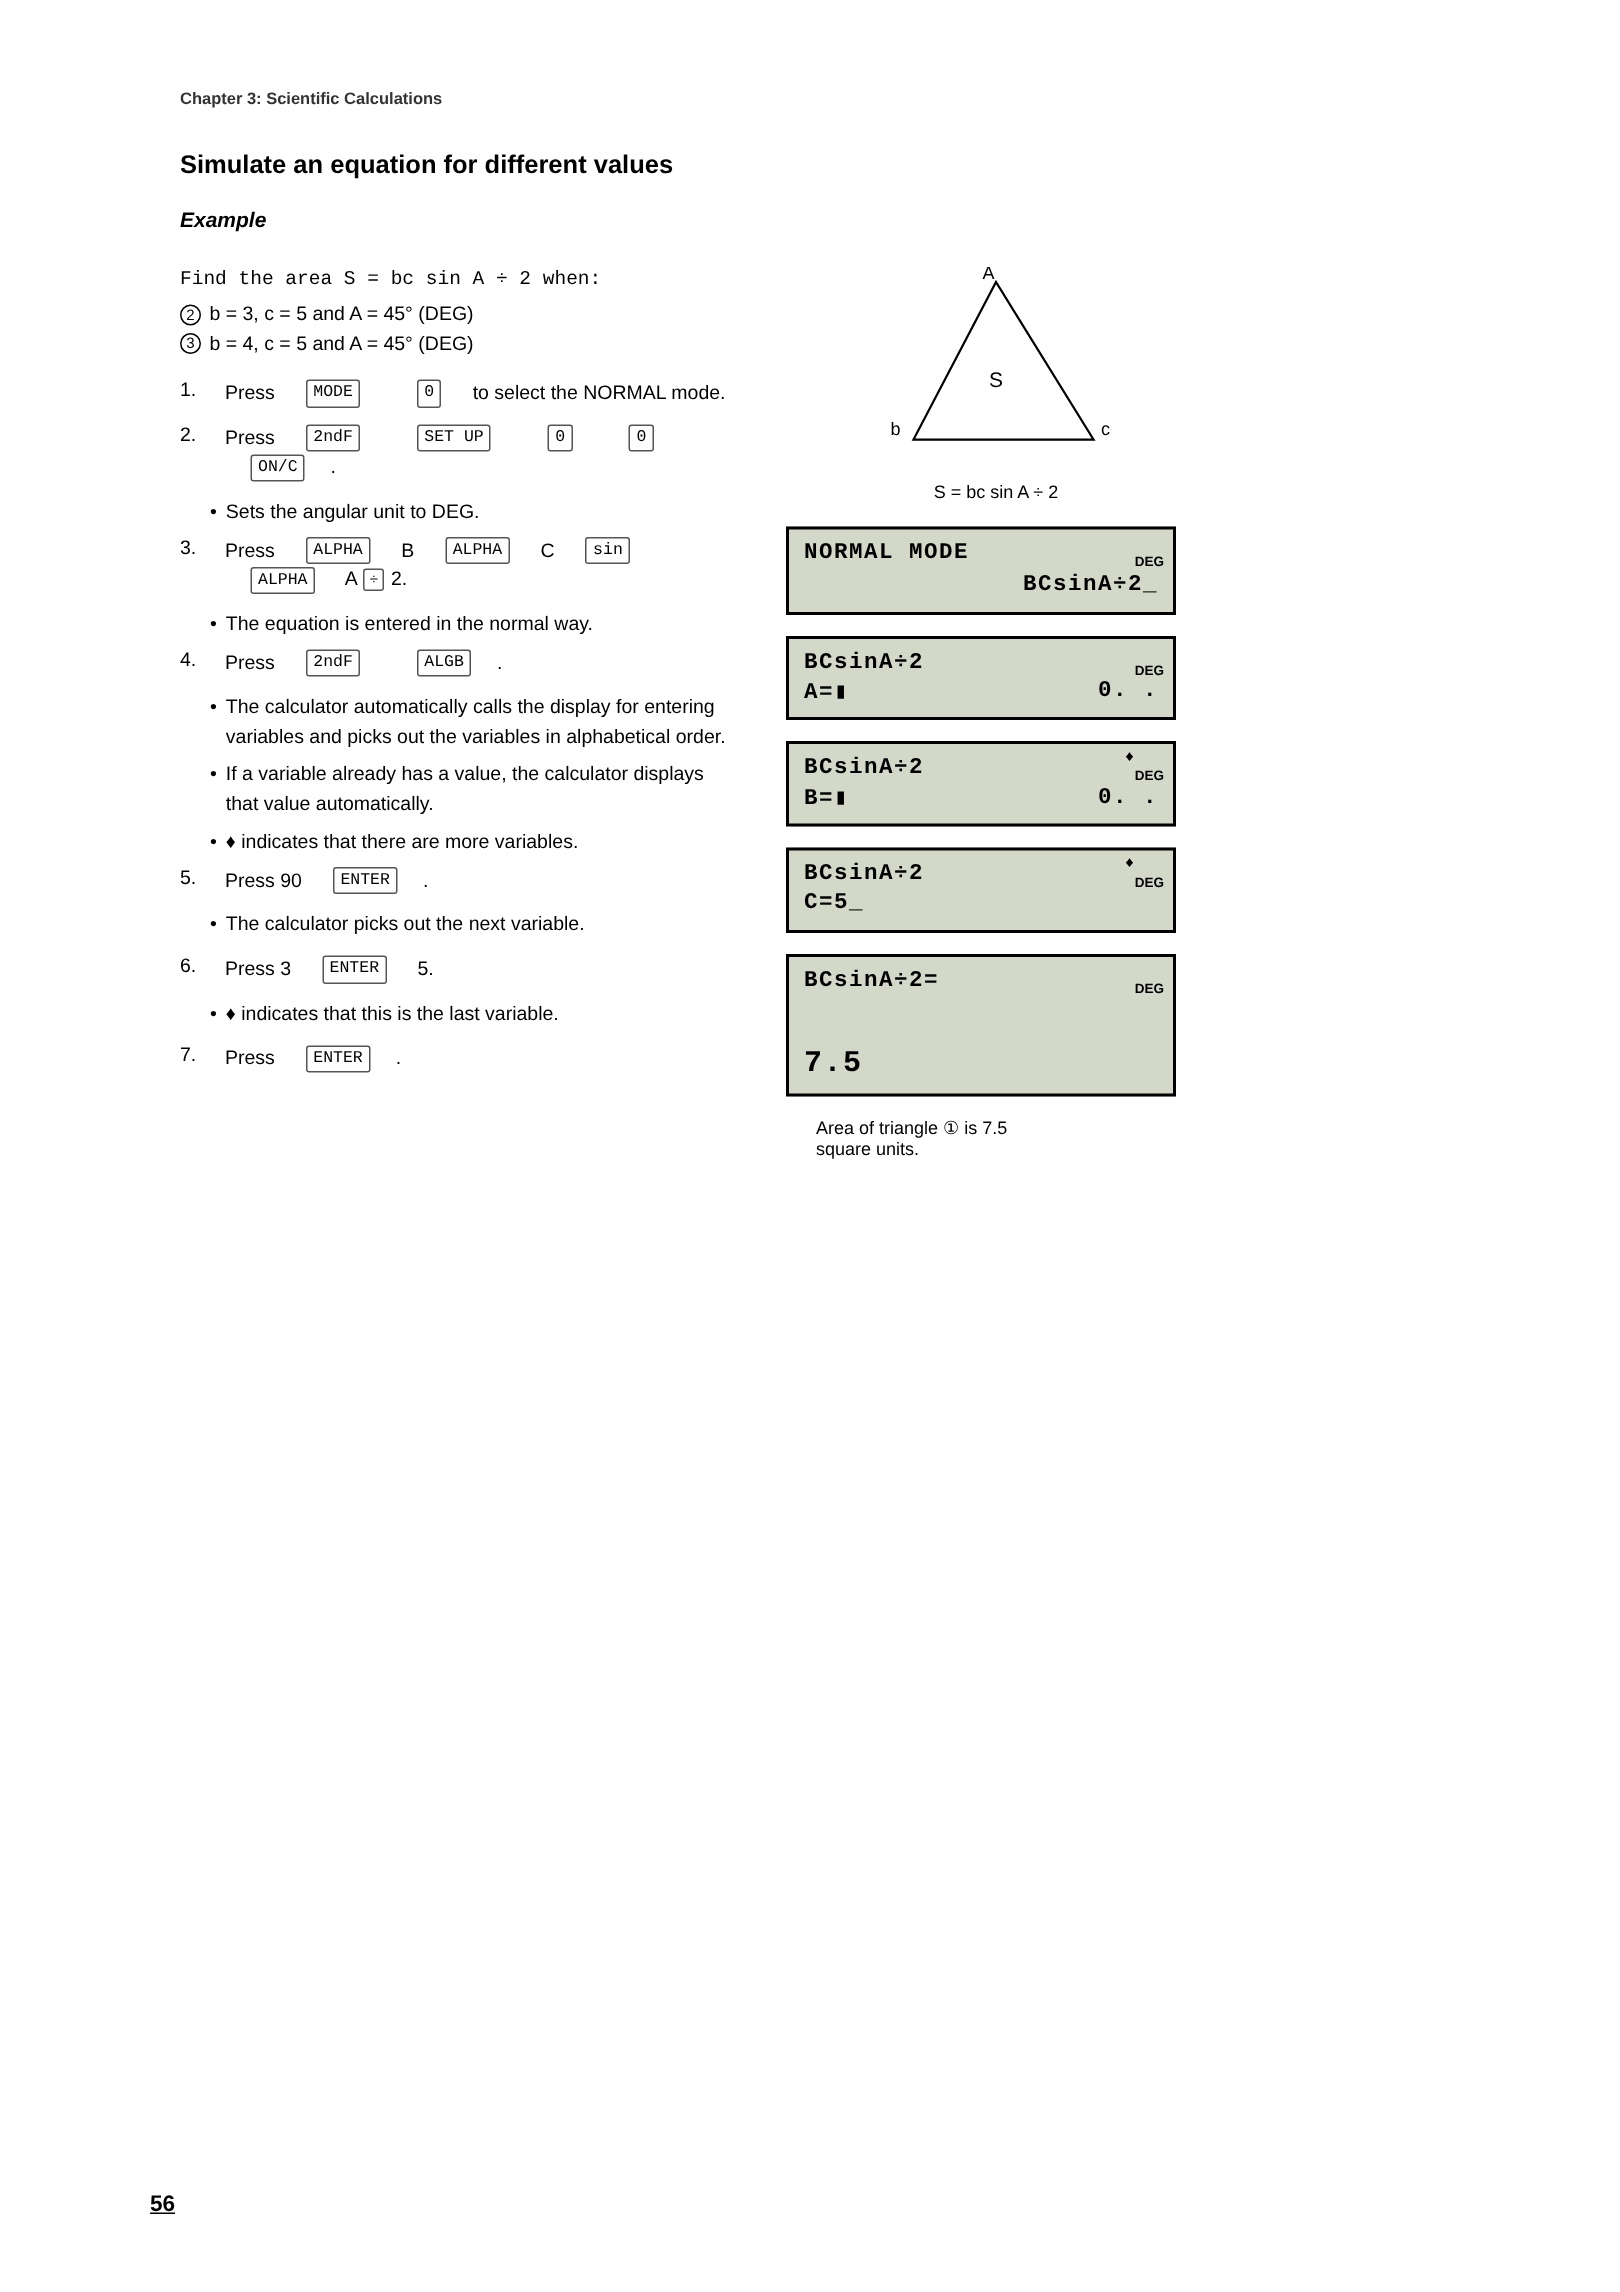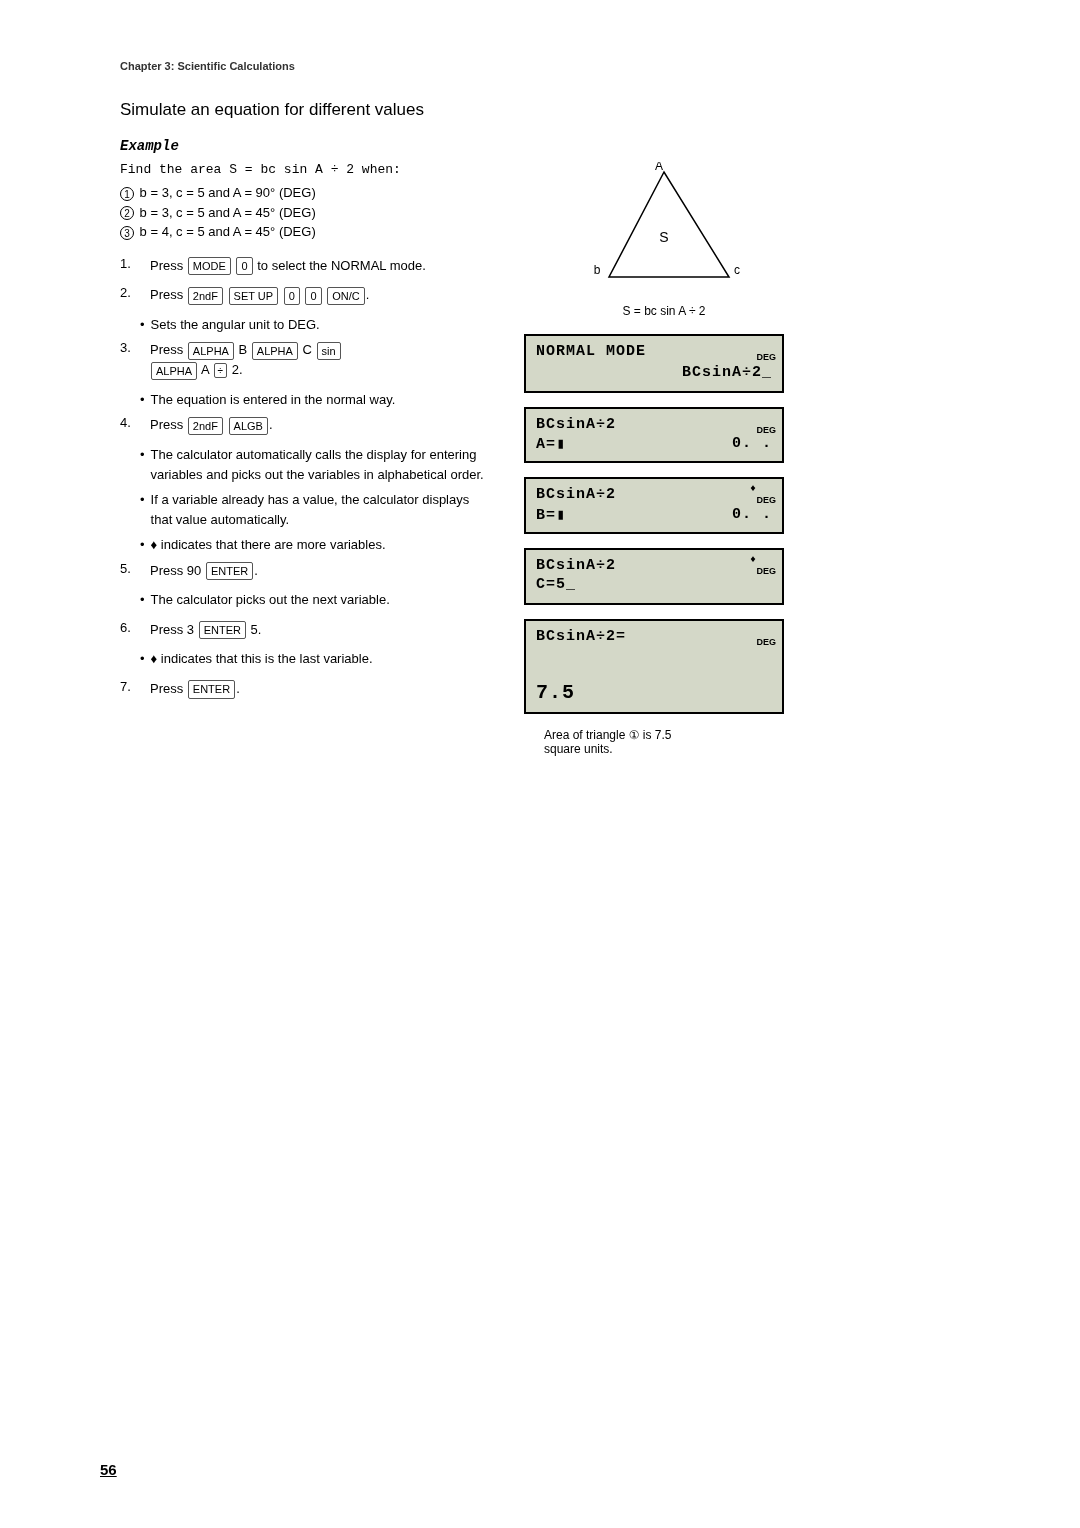--- a/index.html
+++ b/index.html
@@ -20,30 +20,30 @@
     }
     .chapter-header {
       font-size: 11px;
       font-weight: bold;
       color: #333;
       margin-bottom: 28px;
       font-family: Arial, sans-serif;
     }
     .section-title {
       font-size: 17px;
-      font-weight: normal;
+      font-weight: bold;
       margin-bottom: 18px;
       font-family: Arial, sans-serif;
     }
     .example-label {
       font-size: 14px;
       font-weight: bold;
       font-style: italic;
-      margin-bottom: 8px;
-      font-family: Liberation Mono, monospace;
+      margin-bottom: 24px;
+      font-family: Liberation Sans, sans-serif;
     }
     .content-area {
       display: flex;
       gap: 30px;
     }
     .left-col {
       flex: 1;
       max-width: 520px;
     }
     .right-col {
@@ -100,23 +100,23 @@
     .bullet-dot {
       margin-right: 6px;
       flex-shrink: 0;
     }
     .key-btn {
       display: inline-block;
       border: 1px solid #555;
       border-radius: 2px;
       padding: 1px 4px;
       font-size: 11px;
-      font-family: Liberation Sans, sans-serif;
+      font-family: Liberation Mono, monospace;
       background: #fff;
-      margin: 0 1px;
+      margin: 0 17px;
       vertical-align: middle;
       line-height: 1.3;
     }
     .key-btn-sm {
       display: inline-block;
       border: 1px solid #555;
       border-radius: 2px;
       padding: 0px 3px;
       font-size: 10px;
       font-family: Arial, sans-serif;
@@ -218,21 +218,20 @@
   <div class="section-title">Simulate an equation for different values</div>
 
   <div class="example-label">Example</div>
 
   <div class="content-area">
     <div class="left-col">
 
       <div class="find-text">Find the area S = bc sin A ÷ 2 when:</div>
 
       <div class="condition-list">
-        <div><span class="circle-num">1</span> b = 3, c = 5 and A = 90° (DEG)</div>
         <div><span class="circle-num">2</span> b = 3, c = 5 and A = 45° (DEG)</div>
         <div><span class="circle-num">3</span> b = 4, c = 5 and A = 45° (DEG)</div>
       </div>
 
       <div class="step step-group">
         <span class="step-num">1.</span>
         <span class="step-content">
           Press <span class="key-btn">MODE</span> <span class="key-btn">0</span> to select the NORMAL mode.
         </span>
       </div>

